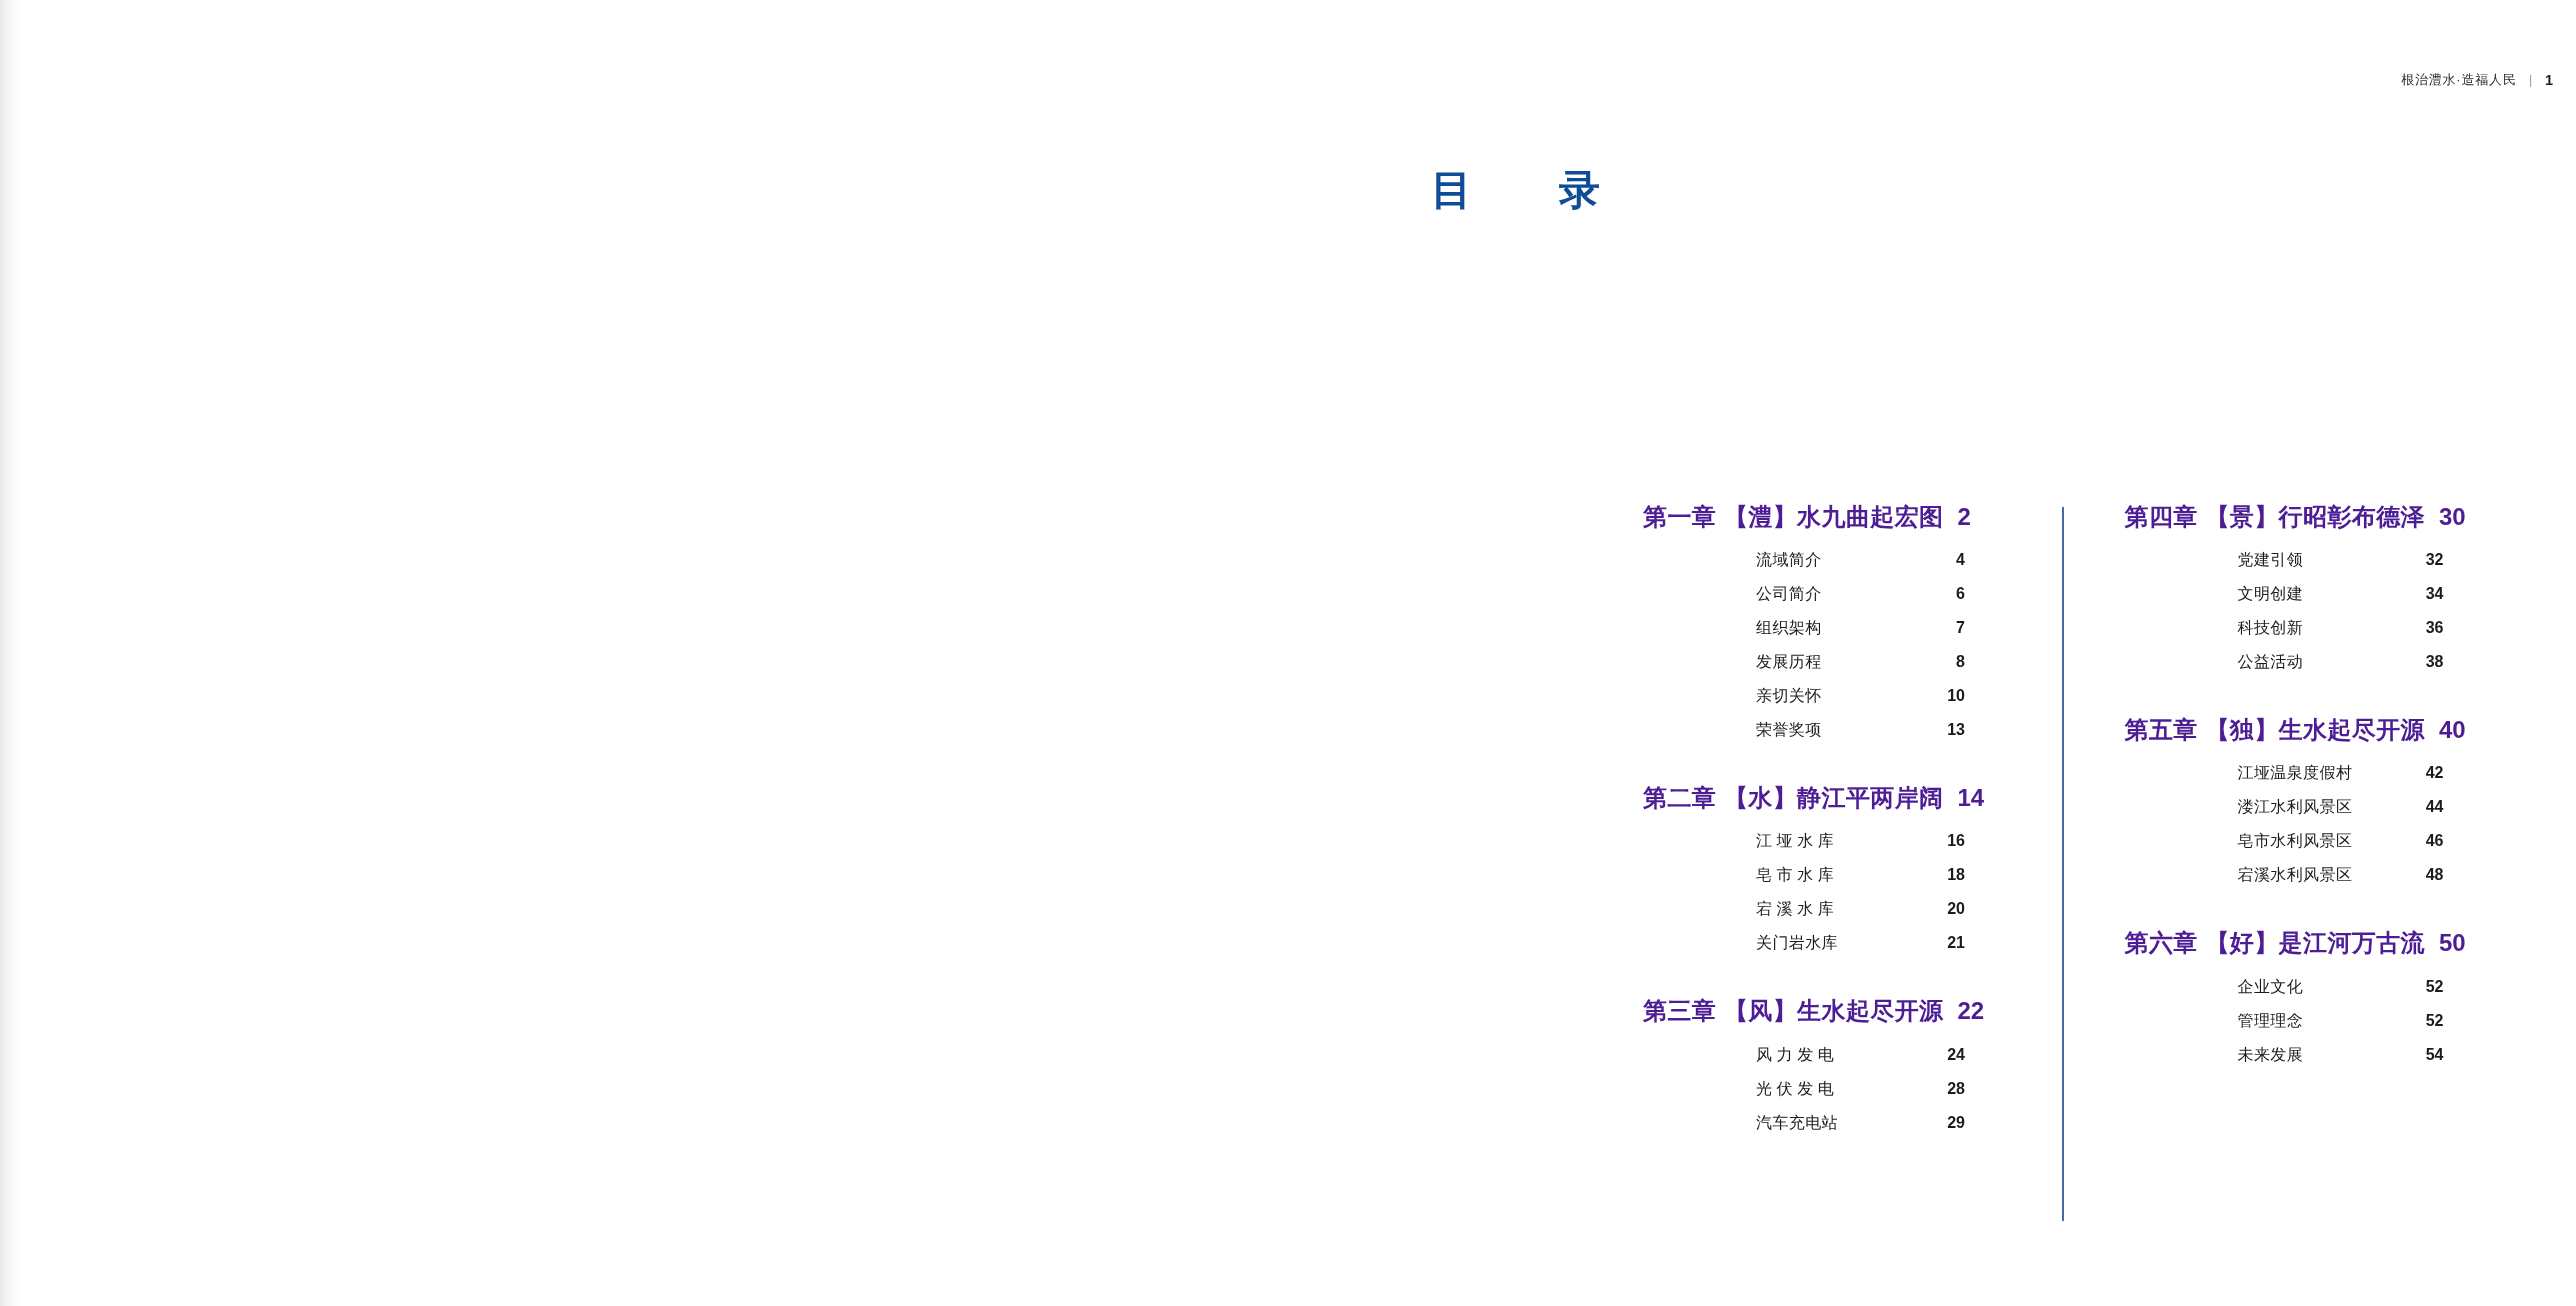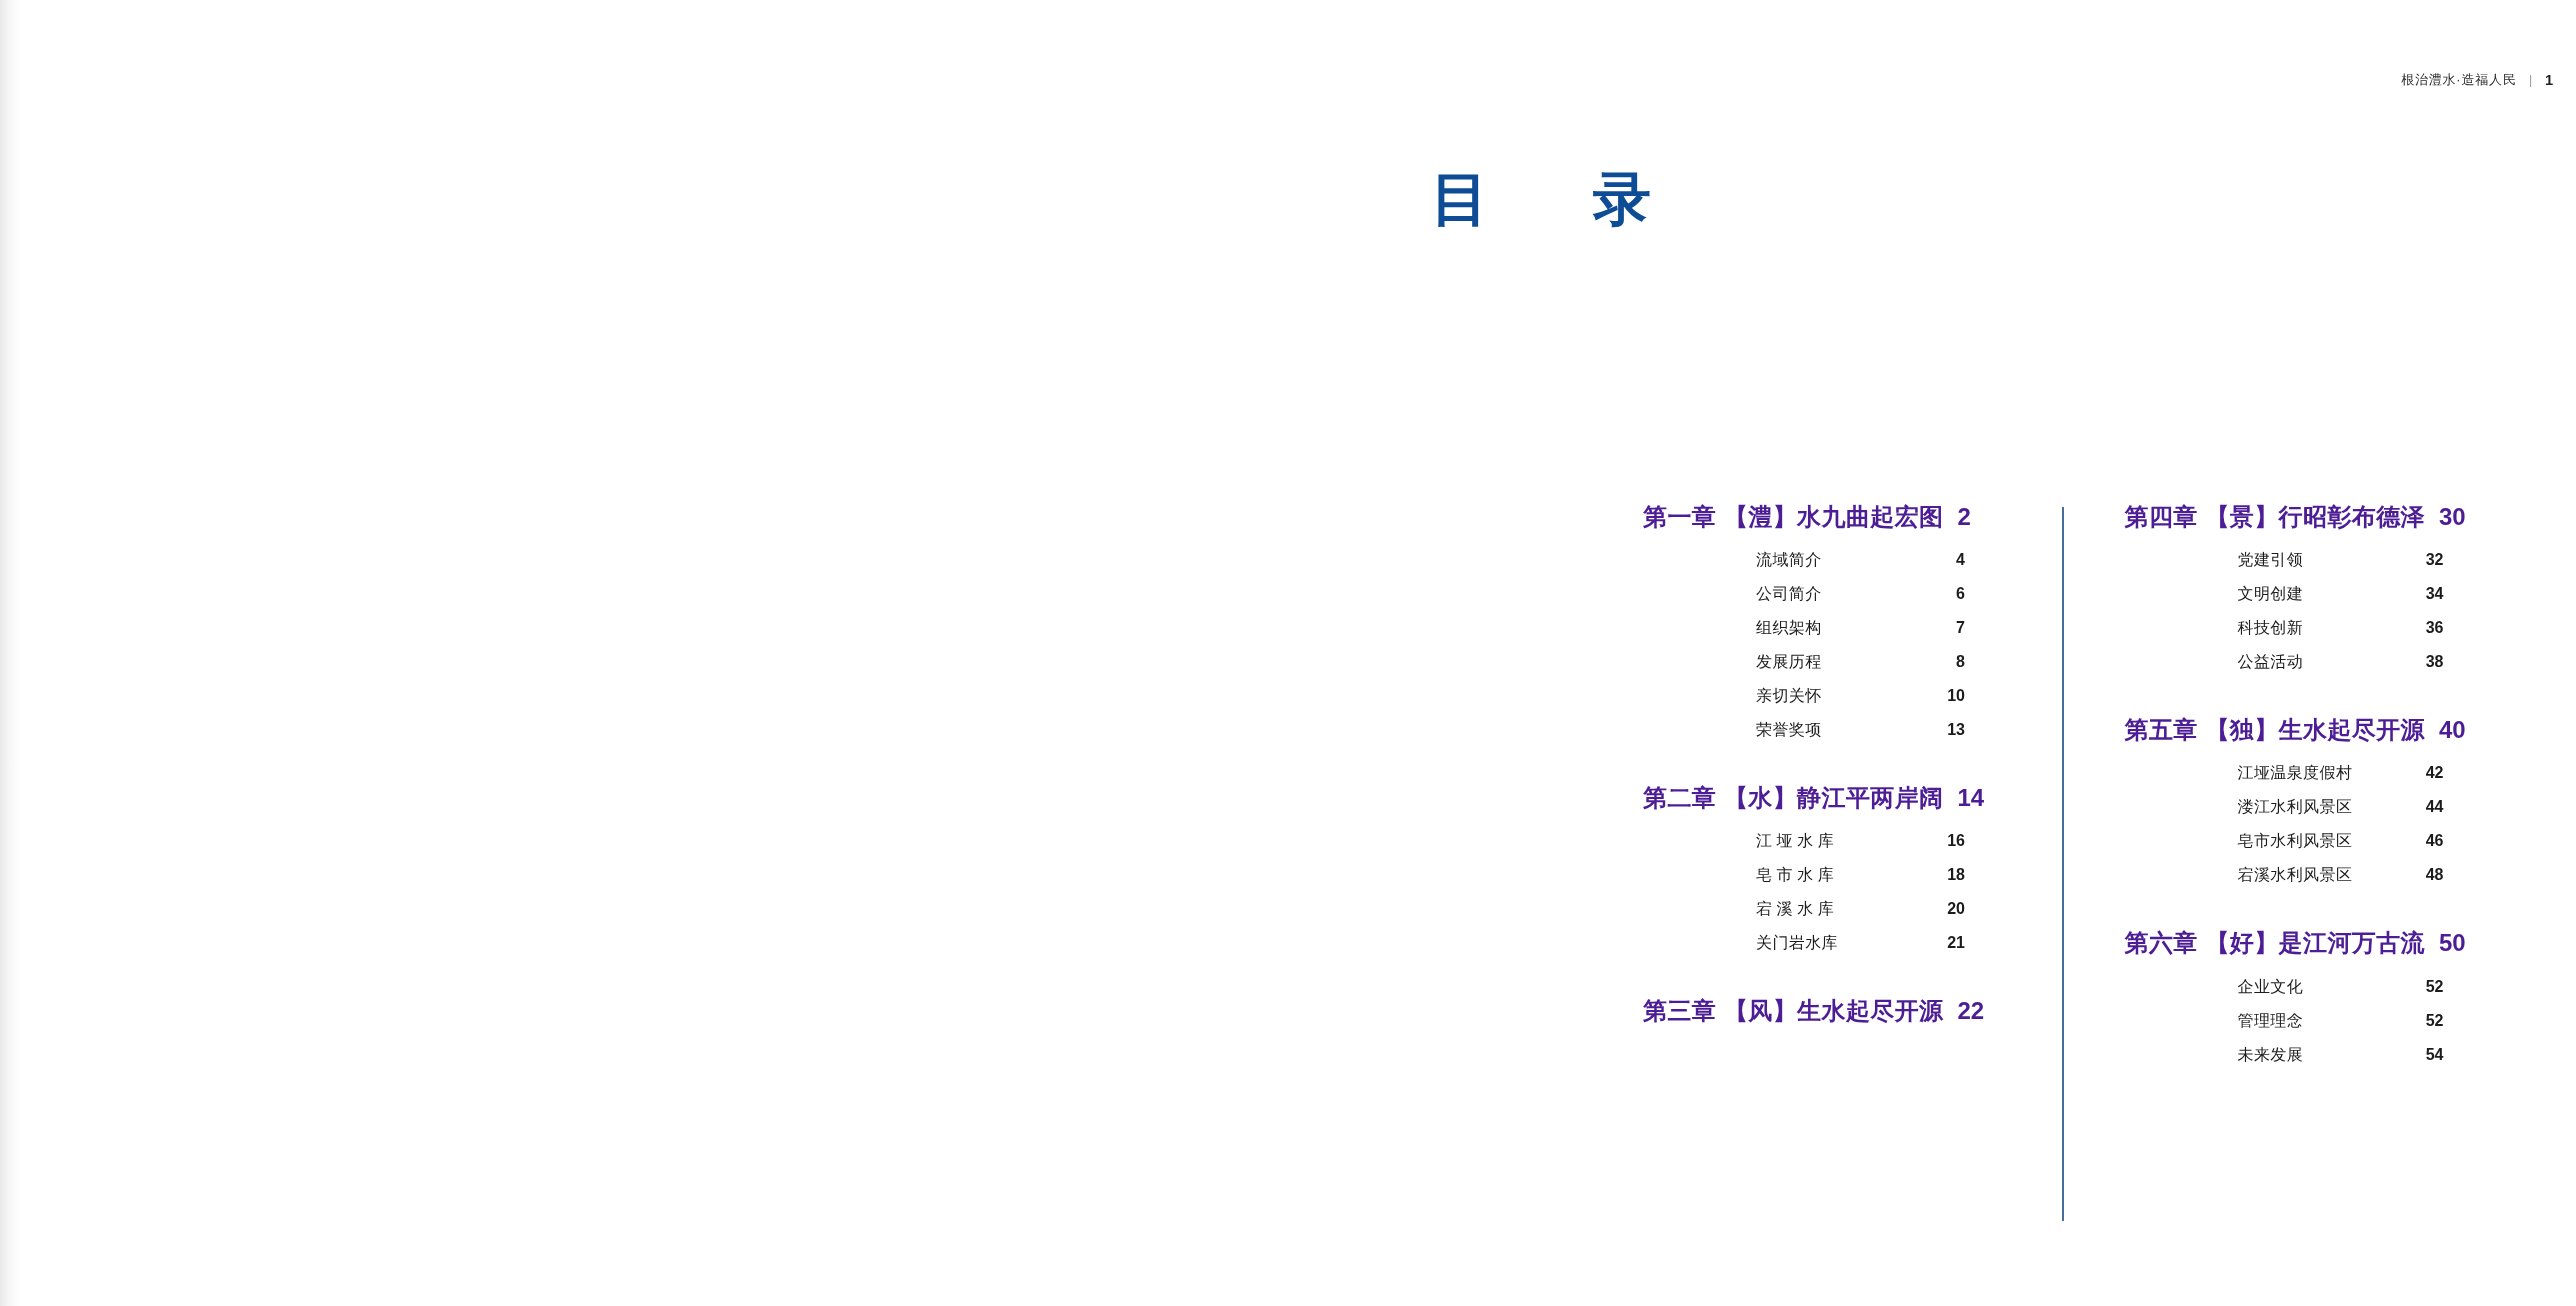--- a/index.html
+++ b/index.html
@@ -66,21 +66,21 @@
     font-size: 14.6px;
     font-weight: 700;
   }
 
   
   .toc-title {
     position: absolute;
     left: 1431px;
     top: 170px;
     color: #0e4c96;
-    font-size: 58px;
+    font-size: 41px;
     font-weight: 700;
     letter-spacing: 23px;
     line-height: 1;
     white-space: nowrap;
   }
 
   
   .toc-columns {
     position: absolute;
     left: 1643px;
@@ -249,20 +249,34 @@
           </div>
         </div>
       </div>
 
       <div class="chapter">
         <div class="chapter-head">
           <span class="ch-num">第三章</span>
           <span class="ch-name">【风】生水起尽开源</span>
           <span class="ch-page">22</span>
         </div>
+        <div class="entries">
+          <div class="entry">
+            <span class="e-label spaced">风力发电</span>
+            <span class="e-page">24</span>
+          </div>
+          <div class="entry">
+            <span class="e-label spaced">光伏发电</span>
+            <span class="e-page">28</span>
+          </div>
+          <div class="entry">
+            <span class="e-label">汽车充电站</span>
+            <span class="e-page">29</span>
+          </div>
+        </div>
       </div>
 
     </div>
 
     <div class="toc-col right">
 
       <div class="chapter gap-large">
         <div class="chapter-head">
           <span class="ch-num">第四章</span>
           <span class="ch-name">【景】行昭彰布德泽</span>

